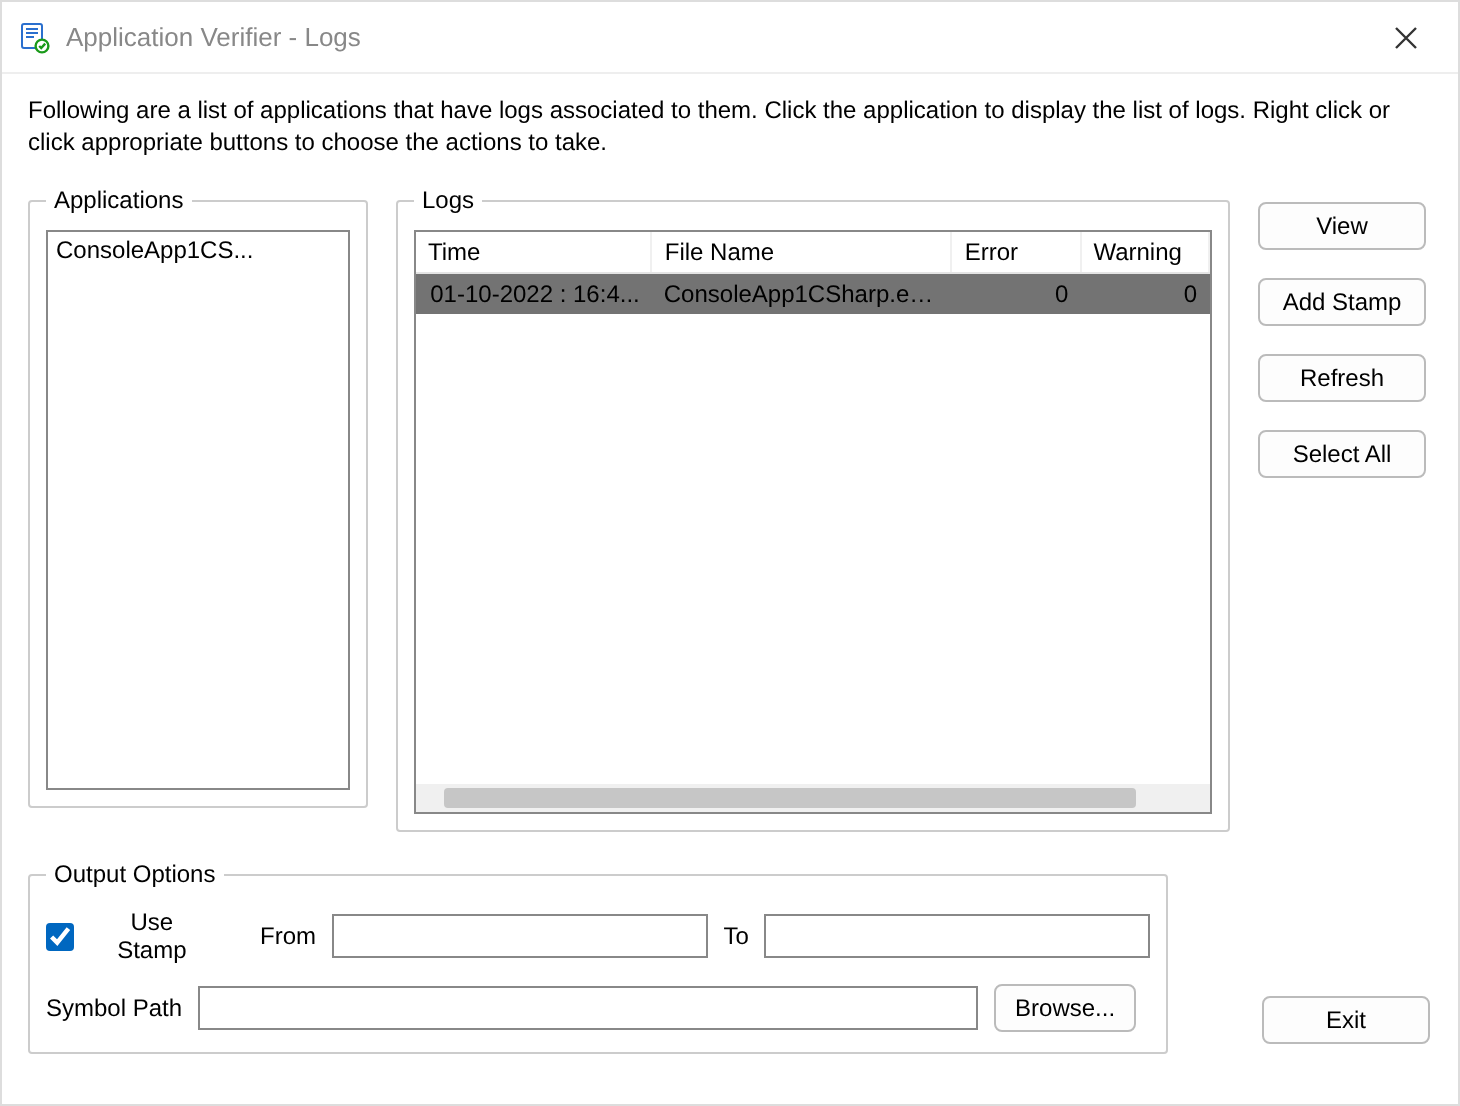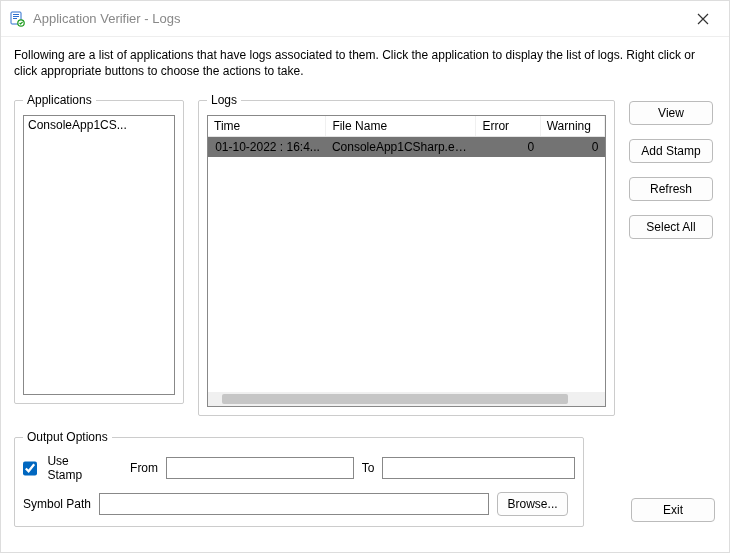--- a/index.html
+++ b/index.html
@@ -154,21 +154,21 @@
     display: flex;
     align-items: center;
     gap: 8px;
     padding: 4px 0 2px 0;
   }
   input[type=checkbox] {
     width: 15px; height: 15px;
     accent-color: #0067c0;
     margin: 0 2px 0 0;
   }
-  .chk-label { font-size: 12px; }
+  .chk-label { font-size: 12px; text-align: center; }
   .lbl { font-size: 12px; }
   input.win-text {
     font-family: inherit;
     font-size: 12px;
     height: 22px;
     border: 1px solid #888;
     background: #fff;
     padding: 1px 4px;
   }
   .from-input { width: 195px; }

